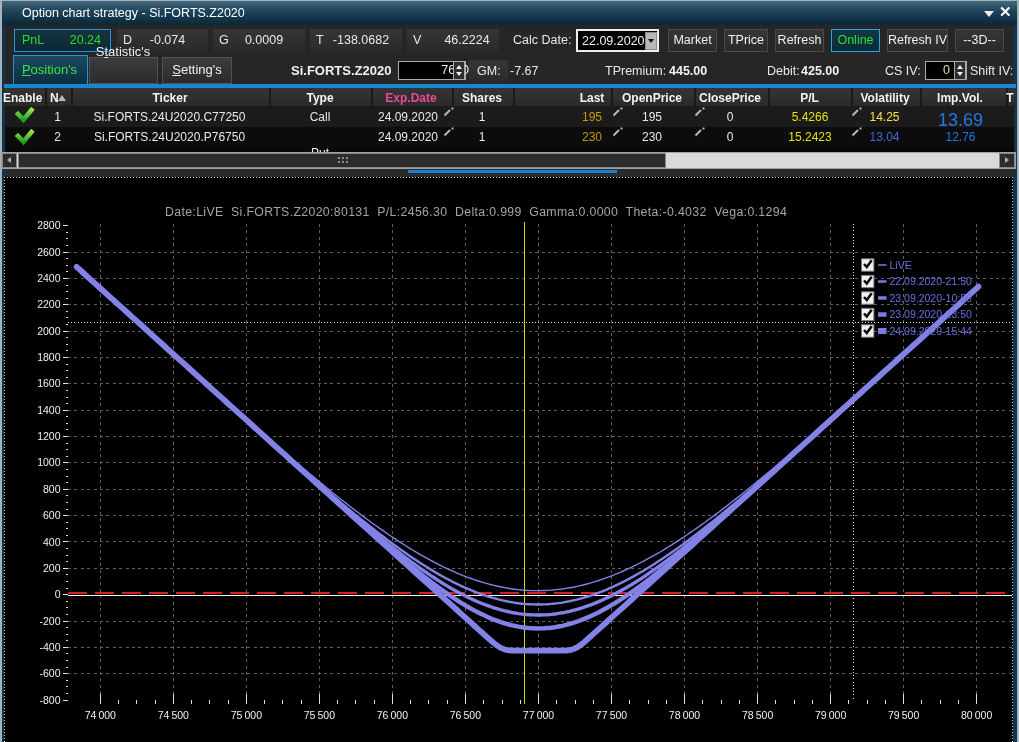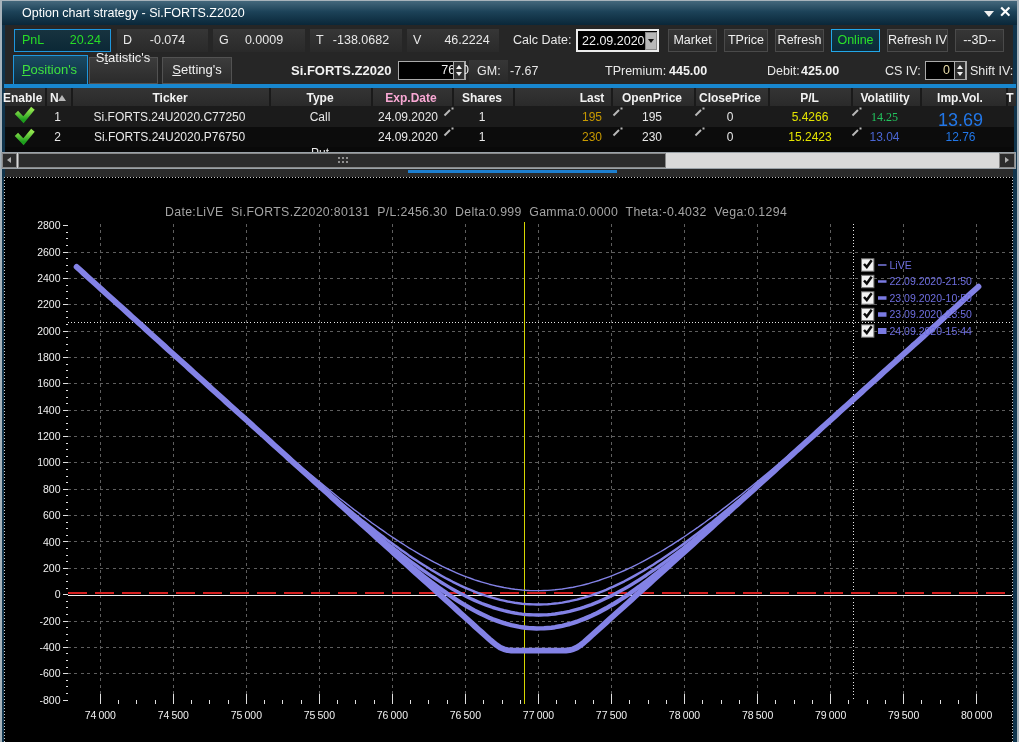--- a/index.html
+++ b/index.html
@@ -56,21 +56,21 @@
 
 <div class="txt" style="left:917.5px;top:33px;font-size:12.5px;color:#f0f0f0;transform:translateX(-50%);">Refresh IV</div>
 <div class="abs" style="left:955px;top:29px;width:49px;height:23px;background:linear-gradient(180deg,#363636,#2a2a2a);border:1px solid #4a4a4a;"></div>
 
 <div class="txt" style="left:979.5px;top:33px;font-size:12.5px;color:#f0f0f0;transform:translateX(-50%);">--3D--</div>
 <div class="abs" style="left:831px;top:29px;width:49px;height:23px;background:linear-gradient(180deg,#123744,#0b2a38);border:1.5px solid #23a7e8;"></div>
 <div class="txt" style="left:855.5px;top:33px;font-size:12.5px;color:#2ae02a;transform:translateX(-50%);">Online</div>
 <div class="abs" style="left:12.5px;top:55px;width:75px;height:30px;background:linear-gradient(180deg,#1a4a62,#0d2c3e);border:1.5px solid #1f96dc;border-bottom:none;"></div>
 <div class="txt" style="left:49.5px;top:62px;font-size:13px;color:#3fe23f;transform:translateX(-50%);"><u>P</u>osition's</div>
 <div class="abs" style="left:88.5px;top:57px;width:69px;height:27px;background:linear-gradient(180deg,#3c3c3c,#2b2b2b);border:1px solid #525252;"></div>
-<div class="txt" style="left:123px;top:50px;font-size:13px;color:#f0f0f0;transform:translateX(-50%);">S<u>t</u>atistic's</div>
+<div class="txt" style="left:123px;top:44px;font-size:13px;color:#f0f0f0;transform:translateX(-50%);">S<u>t</u>atistic's</div>
 <div class="abs" style="left:162px;top:57px;width:70px;height:27px;background:linear-gradient(180deg,#3c3c3c,#2b2b2b);border:1px solid #525252;"></div>
 <div class="txt" style="left:197px;top:62px;font-size:13px;color:#f0f0f0;transform:translateX(-50%);"><u>S</u>etting's</div>
 <div class="txt" style="left:291px;top:63px;font-size:13px;font-weight:bold;color:#f2f2f2;">Si.FORTS.Z2020</div>
 <div class="abs" style="left:397.5px;top:61px;width:68px;height:18.5px;border:1px solid #aaa;background:#000;"></div>
 <div class="txt" style="left:452px;top:63px;font-size:12.5px;color:#f0f0f0;transform:translateX(-100%);margin-left:24px;">76904</div>
 <div class="abs" style="left:453px;top:61px;width:12px;height:18.5px;background:#2e2e2e;border:1px solid #aaa;"></div>
 <div class="abs" style="left:456px;top:64.5px;width:0;height:0;border-left:3.2px solid transparent;border-right:3.2px solid transparent;border-bottom:4.5px solid #f0f0f0;"></div>
 <div class="abs" style="left:456px;top:71.5px;width:0;height:0;border-left:3.2px solid transparent;border-right:3.2px solid transparent;border-top:4.5px solid #f0f0f0;"></div>
 <div class="abs" style="left:469px;top:60px;width:39px;height:22px;background:linear-gradient(180deg,#363636,#2a2a2a);"></div>
 
@@ -101,40 +101,40 @@
 <div class="abs" style="left:851px;top:88px;width:2px;height:18px;background:#1a1a1a;"></div>
 <div class="abs" style="left:920px;top:88px;width:2px;height:18px;background:#1a1a1a;"></div>
 <div class="abs" style="left:1005.5px;top:88px;width:2px;height:18px;background:#1a1a1a;"></div>
 <div class="abs" style="left:4.5px;top:106px;width:1009.5px;height:20.5px;background:#1b1b1b;"></div>
 <div class="abs" style="left:4.5px;top:126.5px;width:1009.5px;height:20.5px;background:#0c0c0c;"></div>
 <div class="abs" style="left:4.5px;top:147.0px;width:1009.5px;height:5px;background:#090909;"></div>
 <div class="txt" style="left:3px;top:90.5px;font-size:12px;font-weight:bold;color:#f2f2f2;">Enable</div>
 <div class="txt" style="left:50px;top:90.5px;font-size:12px;font-weight:bold;color:#f2f2f2;">N</div>
 <div class="txt" style="left:170px;top:90.5px;font-size:12px;font-weight:bold;color:#f2f2f2;transform:translateX(-50%);">Ticker</div>
 <div class="txt" style="left:320px;top:90.5px;font-size:12px;font-weight:bold;color:#f2f2f2;transform:translateX(-50%);">Type</div>
-<div class="txt" style="left:411px;top:90.5px;font-size:12px;font-weight:bold;color:#f9a8d4;transform:translateX(-50%);">Exp.Date</div>
+<div class="txt" style="left:411px;top:90.5px;font-size:12px;font-weight:bold;color:#ec4899;transform:translateX(-50%);">Exp.Date</div>
 <div class="txt" style="left:482px;top:90.5px;font-size:12px;font-weight:bold;color:#f2f2f2;transform:translateX(-50%);">Shares</div>
 <div class="txt" style="left:568px;top:90.5px;font-size:12px;font-weight:bold;color:#f2f2f2;transform:translateX(-50%);padding-left:48px;">Last</div>
 <div class="txt" style="left:652px;top:90.5px;font-size:12px;font-weight:bold;color:#f2f2f2;transform:translateX(-50%);">OpenPrice</div>
 <div class="txt" style="left:730px;top:90.5px;font-size:12px;font-weight:bold;color:#f2f2f2;transform:translateX(-50%);">ClosePrice</div>
 <div class="txt" style="left:809.5px;top:90.5px;font-size:12px;font-weight:bold;color:#f2f2f2;transform:translateX(-50%);">P/L</div>
 <div class="txt" style="left:885px;top:90.5px;font-size:12px;font-weight:bold;color:#f2f2f2;transform:translateX(-50%);">Volatility</div>
 <div class="txt" style="left:960px;top:90.5px;font-size:12px;font-weight:bold;color:#f2f2f2;transform:translateX(-50%);">Imp.Vol.</div>
 <div class="txt" style="left:1010px;top:90.5px;font-size:12px;font-weight:bold;color:#f2f2f2;transform:translateX(-50%);">T</div>
 <div class="abs" style="left:58px;top:94.5px;width:0;height:0;border-left:4.5px solid transparent;border-right:4.5px solid transparent;border-bottom:6px solid #b8b8b8;"></div>
 <div class="txt" style="left:57.5px;top:109.5px;font-size:12px;color:#e8e8e8;transform:translateX(-50%);">1</div>
 <div class="txt" style="left:169.5px;top:109.5px;font-size:12px;color:#e8e8e8;transform:translateX(-50%);">Si.FORTS.24U2020.C77250</div>
 <div class="txt" style="left:320px;top:109.5px;font-size:12px;color:#e8e8e8;transform:translateX(-50%);">Call</div>
 <div class="txt" style="left:408px;top:109.5px;font-size:12px;color:#e8e8e8;transform:translateX(-50%);">24.09.2020</div>
 <div class="txt" style="left:482px;top:109.5px;font-size:12px;color:#e8e8e8;transform:translateX(-50%);">1</div>
 <div class="txt" style="left:602px;top:109.5px;font-size:12px;color:#c89a00;transform:translateX(-100%);">195</div>
 <div class="txt" style="left:652px;top:109.5px;font-size:12px;color:#e8e8e8;transform:translateX(-50%);">195</div>
 <div class="txt" style="left:730px;top:109.5px;font-size:12px;color:#e8e8e8;transform:translateX(-50%);">0</div>
 <div class="txt" style="left:810px;top:109.5px;font-size:12px;color:#e4e400;transform:translateX(-50%);">5.4266</div>
-<div class="txt" style="left:884.5px;top:109.5px;font-size:12px;color:#22c55e;transform:translateX(-50%);font-family:Liberation Serif, serif;">14.25</div>
+<div class="txt" style="left:884.5px;top:109.5px;font-size:12px;color:#fde047;transform:translateX(-50%);">14.25</div>
 <div class="txt" style="left:960.5px;top:109.5px;font-size:18px;color:#2277e8;transform:translateX(-50%);">13.69</div>
 <div class="txt" style="left:57.5px;top:130.0px;font-size:12px;color:#e8e8e8;transform:translateX(-50%);">2</div>
 <div class="txt" style="left:169.5px;top:130.0px;font-size:12px;color:#e8e8e8;transform:translateX(-50%);">Si.FORTS.24U2020.P76750</div>
 <div class="txt" style="left:320px;top:146px;font-size:12px;color:#e8e8e8;transform:translateX(-50%);">Put</div>
 <div class="txt" style="left:408px;top:130.0px;font-size:12px;color:#e8e8e8;transform:translateX(-50%);">24.09.2020</div>
 <div class="txt" style="left:482px;top:130.0px;font-size:12px;color:#e8e8e8;transform:translateX(-50%);">1</div>
 <div class="txt" style="left:602px;top:130.0px;font-size:12px;color:#c89a00;transform:translateX(-100%);">230</div>
 <div class="txt" style="left:652px;top:130.0px;font-size:12px;color:#e8e8e8;transform:translateX(-50%);">230</div>
 <div class="txt" style="left:730px;top:130.0px;font-size:12px;color:#e8e8e8;transform:translateX(-50%);">0</div>
 <div class="txt" style="left:810px;top:130.0px;font-size:12px;color:#e4e400;transform:translateX(-50%);">15.2423</div>

